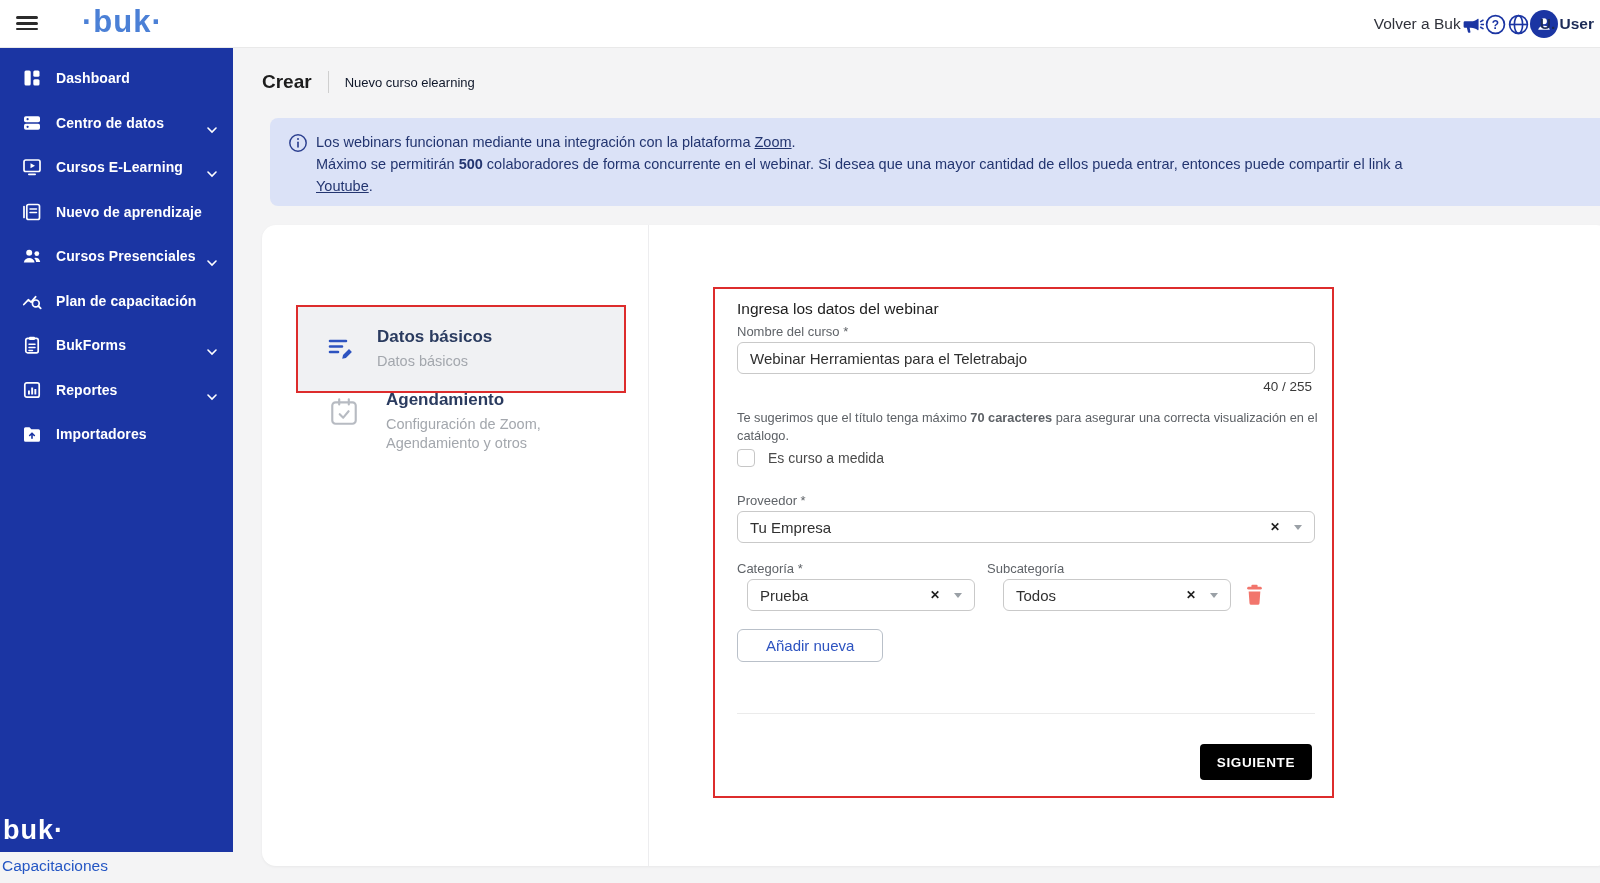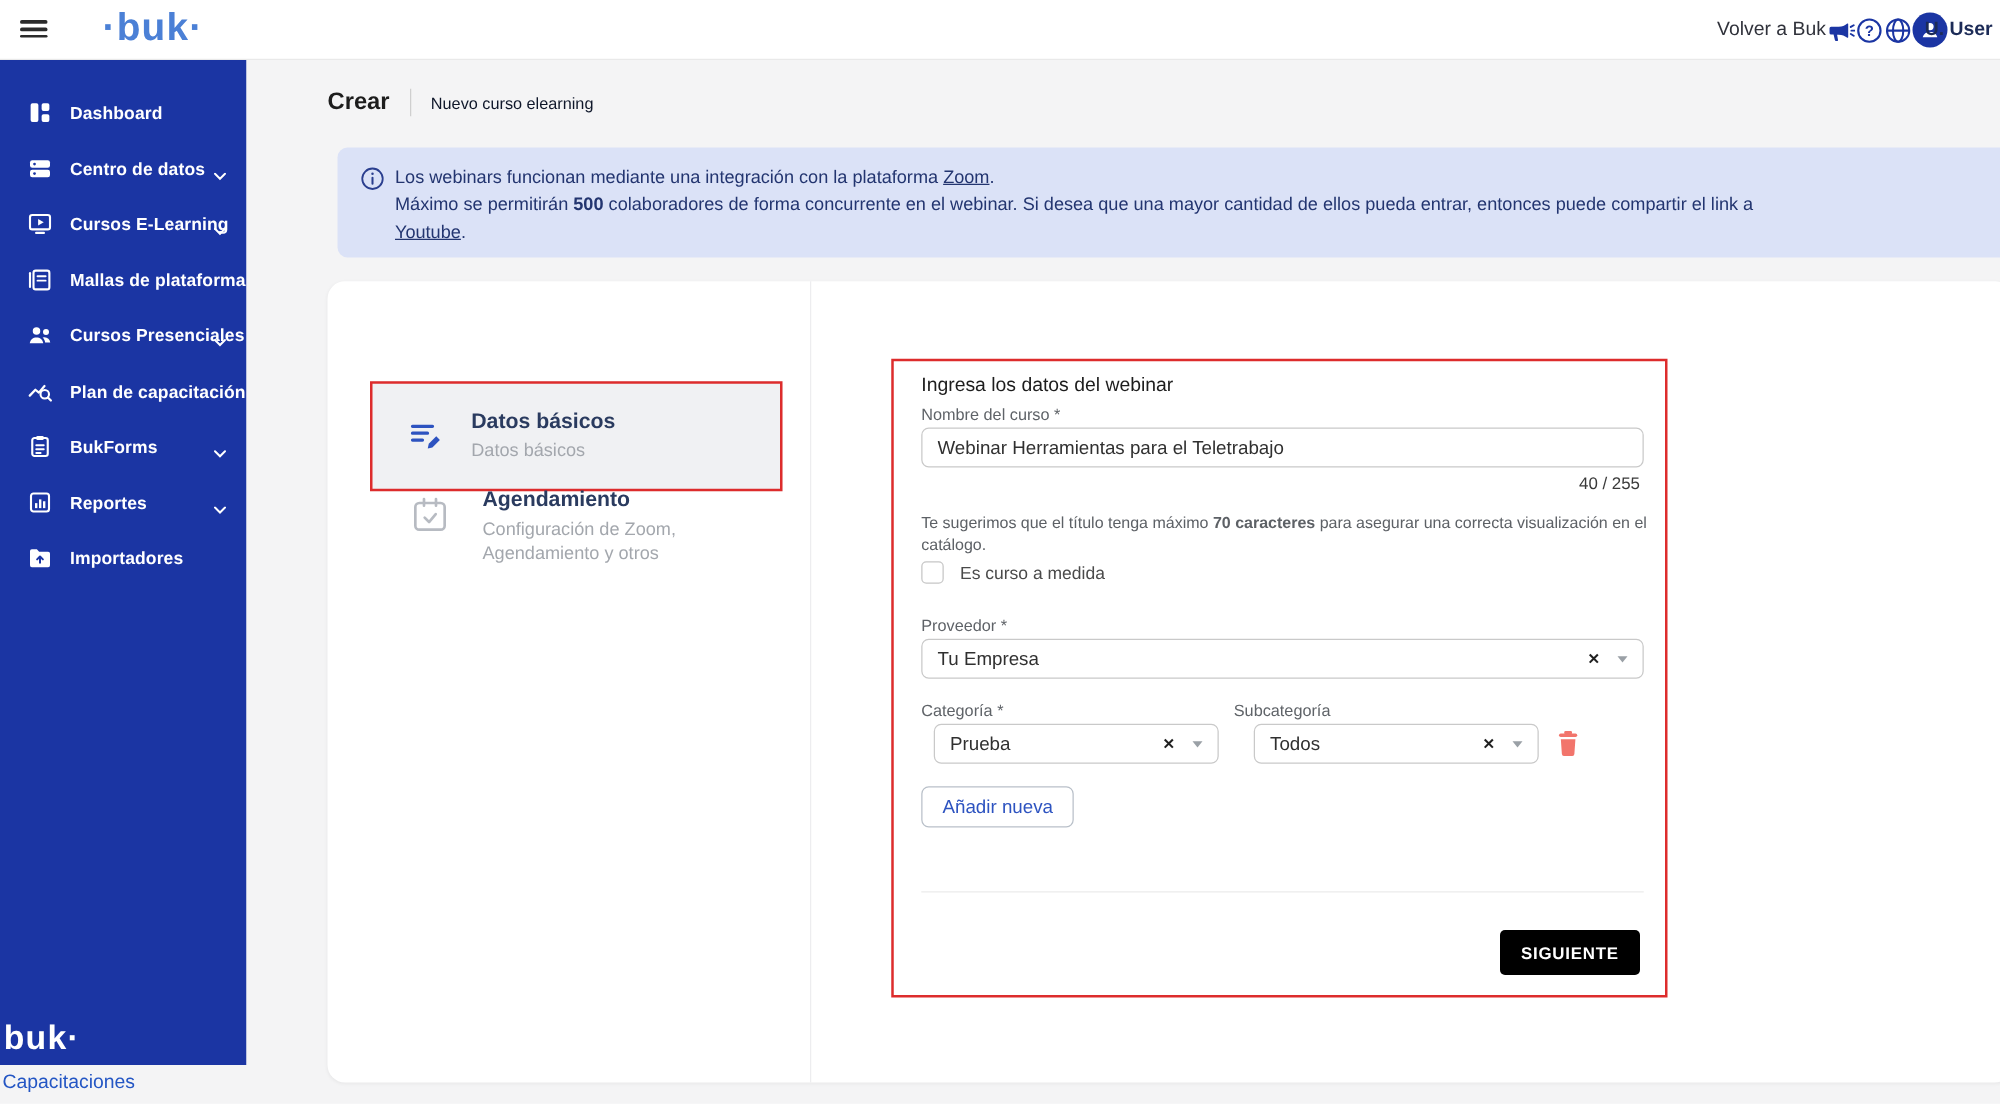--- a/index.html
+++ b/index.html
@@ -12,21 +12,21 @@
   .hamburger { position:absolute; left:16px; top:13px; width:22px; height:22px; cursor:pointer; }
   .hamburger span { display:block; height:2.6px; background:#2b2b2b; border-radius:2px; margin:3.2px 0; }
   .logo { position:absolute; left:82px; top:4px; font-size:31px; font-weight:700; color:#4b80d6; letter-spacing:1px; }
   .topbar-right { position:absolute; right:6px; top:0; height:48px; display:flex; align-items:center; }
   .volver { font-size:15.5px; color:#30323b; cursor:pointer; }
   .tb-icon { display:inline-flex; align-items:center; cursor:pointer; }
   .avatar { width:28px; height:28px; border-radius:50%; background:#1b35a3; display:inline-flex; align-items:center; justify-content:center; cursor:pointer; margin-right:-18px; }
   .username { font-size:15.5px; font-weight:600; color:#1c2b57; cursor:pointer; }
 
   
-  .sidebar { position:absolute; left:0; top:48px; width:197px; height:804px; background:#1b35a3; padding-top:20px; z-index:20; }
+  .sidebar { position:absolute; left:0; top:48px; width:233px; height:804px; background:#1b35a3; padding-top:8px; z-index:20; }
   .side-item { position:relative; height:44.5px; display:flex; align-items:center; padding-left:22px; color:#fff; cursor:pointer; }
   .side-item .s-icon { width:20px; height:20px; margin-right:14px; flex:0 0 20px; }
   .side-item .s-label { font-size:14px; font-weight:600; letter-spacing:.1px; }
   .side-item .chev { position:absolute; right:16px; top:19px; }
   .sidebar-logo { position:absolute; left:-7px; bottom:6px; color:#fff; font-size:27px; font-weight:700; letter-spacing:1px; }
   .capacitaciones { position:absolute; left:2px; top:857px; font-size:15.5px; color:#2456c4; cursor:pointer; z-index:21; }
 
   
   .breadcrumb { position:absolute; left:262px; top:71px; display:flex; align-items:center;text-align:right; }
   .crumb-title { font-size:19px; font-weight:700; color:#1d1d1d; }
@@ -69,21 +69,21 @@
   .sel { height:32px; border:1px solid #c9c9c9; border-radius:6px; background:#fff; display:flex; align-items:center; padding:0 12px; cursor:pointer; }
   .sel .sel-val { font-size:15px; color:#303030; flex:1; }
   .sel .sel-x { font-size:12px; font-weight:700; color:#1f1f1f; margin-right:14px; cursor:pointer; }
   .sel .sel-caret { width:0; height:0; border-left:4.5px solid transparent; border-right:4.5px solid transparent; border-top:5px solid #9aa0a6; }
   .provider-sel { left:22px; top:222px; width:578px; }
   .cat-label { left:22px; top:272px; }
   .cat-sel { left:32px; top:290px; width:228px; }
   .subcat-label { left:272px; top:272px; }
   .subcat-sel { left:288px; top:290px; width:228px; }
   .trash { left:528px; top:293px; cursor:pointer; }
-  .add-btn { left:22px; top:340px; height:33px; padding:0 16px; background:#fff; border:1px solid #b9c0c9; border-radius:6px; font-size:15px; color:#2d53c0; font-family:"Liberation Sans",sans-serif; cursor:pointer; }
+  .add-btn { left:22px; top:340px; height:33px; padding:0 28px; background:#fff; border:1px solid #b9c0c9; border-radius:6px; font-size:15px; color:#2d53c0; font-family:"Liberation Sans",sans-serif; cursor:pointer; }
   .f-divider { left:22px; top:424px; width:578px; height:1px; background:#ebebeb; }
   .next-btn { right:20px; top:455px; height:36px; padding:0 17px; background:#000000; border:none; border-radius:4px; color:#fff; font-size:13.5px; font-weight:700; letter-spacing:.6px; font-family:"Liberation Sans",sans-serif; cursor:pointer; }
 </style>
 </head>
 <body>
 
 <div class="page">
 
   <header class="topbar">
     <div class="hamburger">
@@ -161,21 +161,21 @@
             <polyline points="1,1 5,5 9,1" fill="none" stroke="#fff" stroke-width="1.6" stroke-linecap="round"></polyline>
           </svg></span>
     </div>
 
     <div class="side-item">
       <span class="s-icon"><svg viewBox="0 0 20 20">
             <rect x="4.8" y="2.5" width="12.7" height="15" rx="1.8" fill="none" stroke="#fff" stroke-width="1.7"></rect>
             <path d="M8 7 h6.5 M8 10.5 h6.5" stroke="#fff" stroke-width="1.5" stroke-linecap="round"></path>
             <path d="M2 4.5 v11" stroke="#fff" stroke-width="1.7" stroke-linecap="round"></path>
           </svg></span>
-      <span class="s-label">Mallas de plataforma</span>
+      <span class="s-label">Nuevo de aprendizaje</span>
     </div>
 
     <div class="side-item">
       <span class="s-icon"><svg viewBox="0 0 20 20">
             <g fill="#fff">
               <circle cx="7.2" cy="6.8" r="3"></circle>
               <path d="M1.8 16.6 c0.5-3 2.6-4.6 5.4-4.6 s4.9 1.6 5.4 4.6 z"></path>
               <circle cx="14.8" cy="7.6" r="2.4"></circle>
               <path d="M13.6 11.8 c2.5 0.1 4.2 1.5 4.6 4.1 h-4.1 c-0.2-1.7-0.9-3.1-2-4 z"></path>
             </g>

